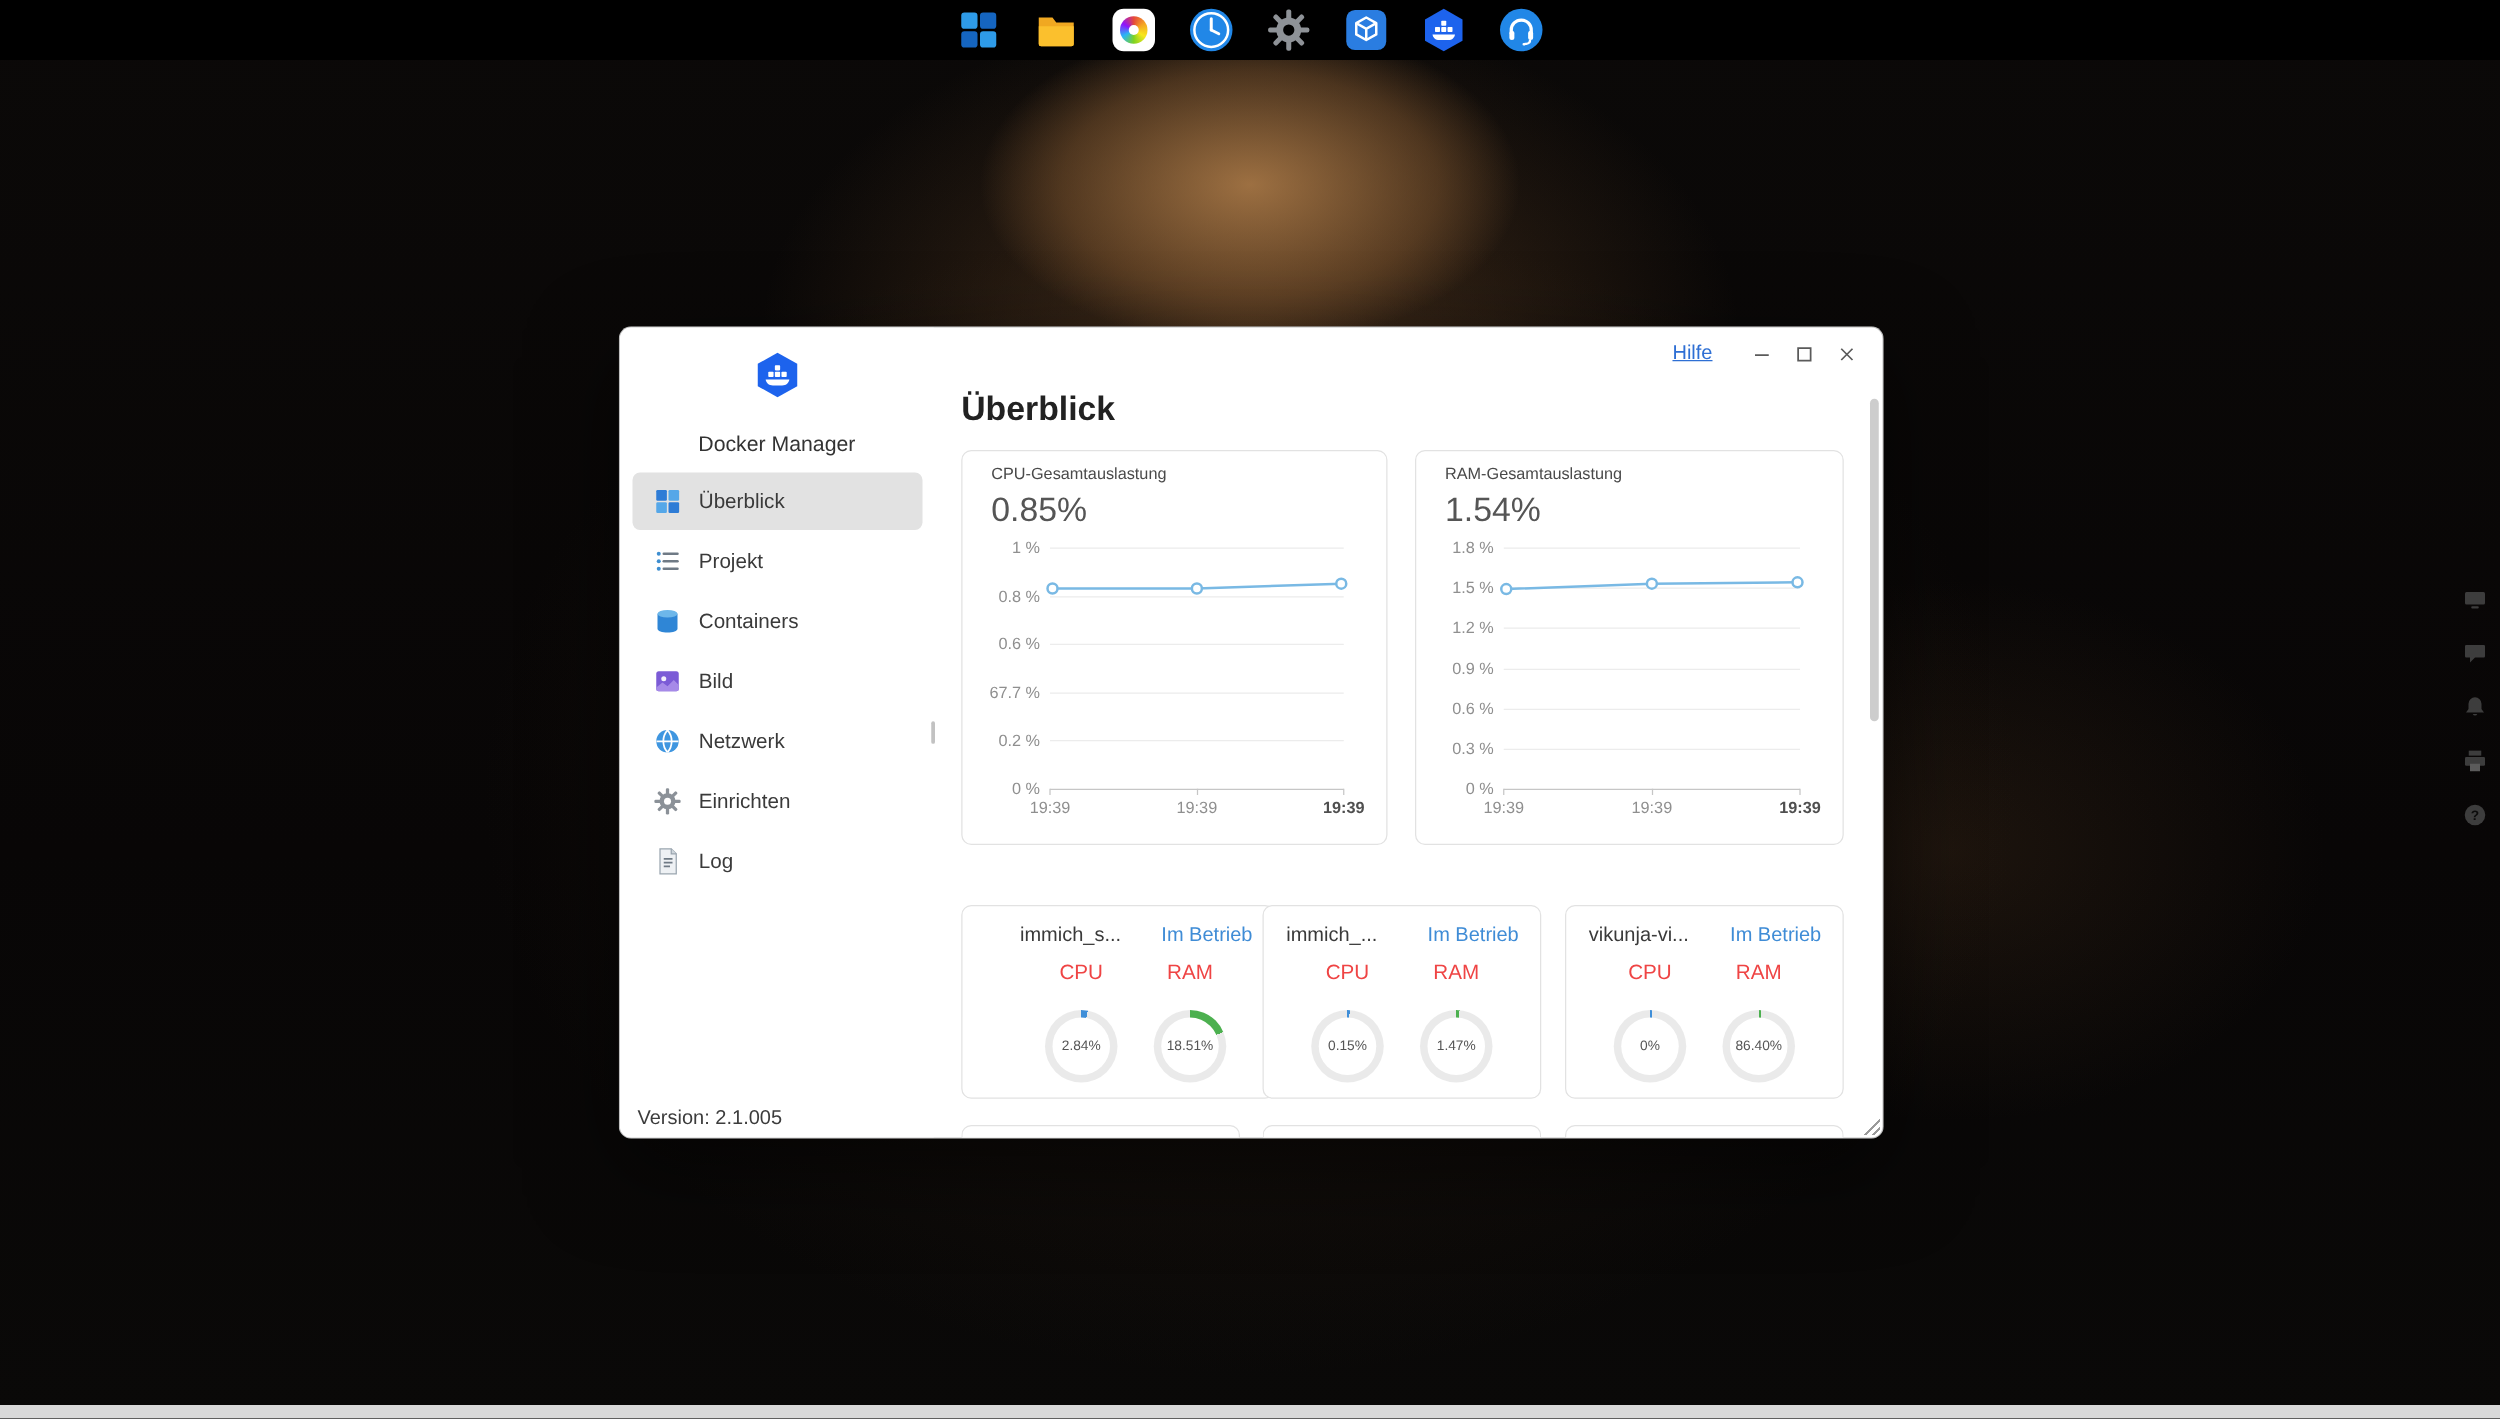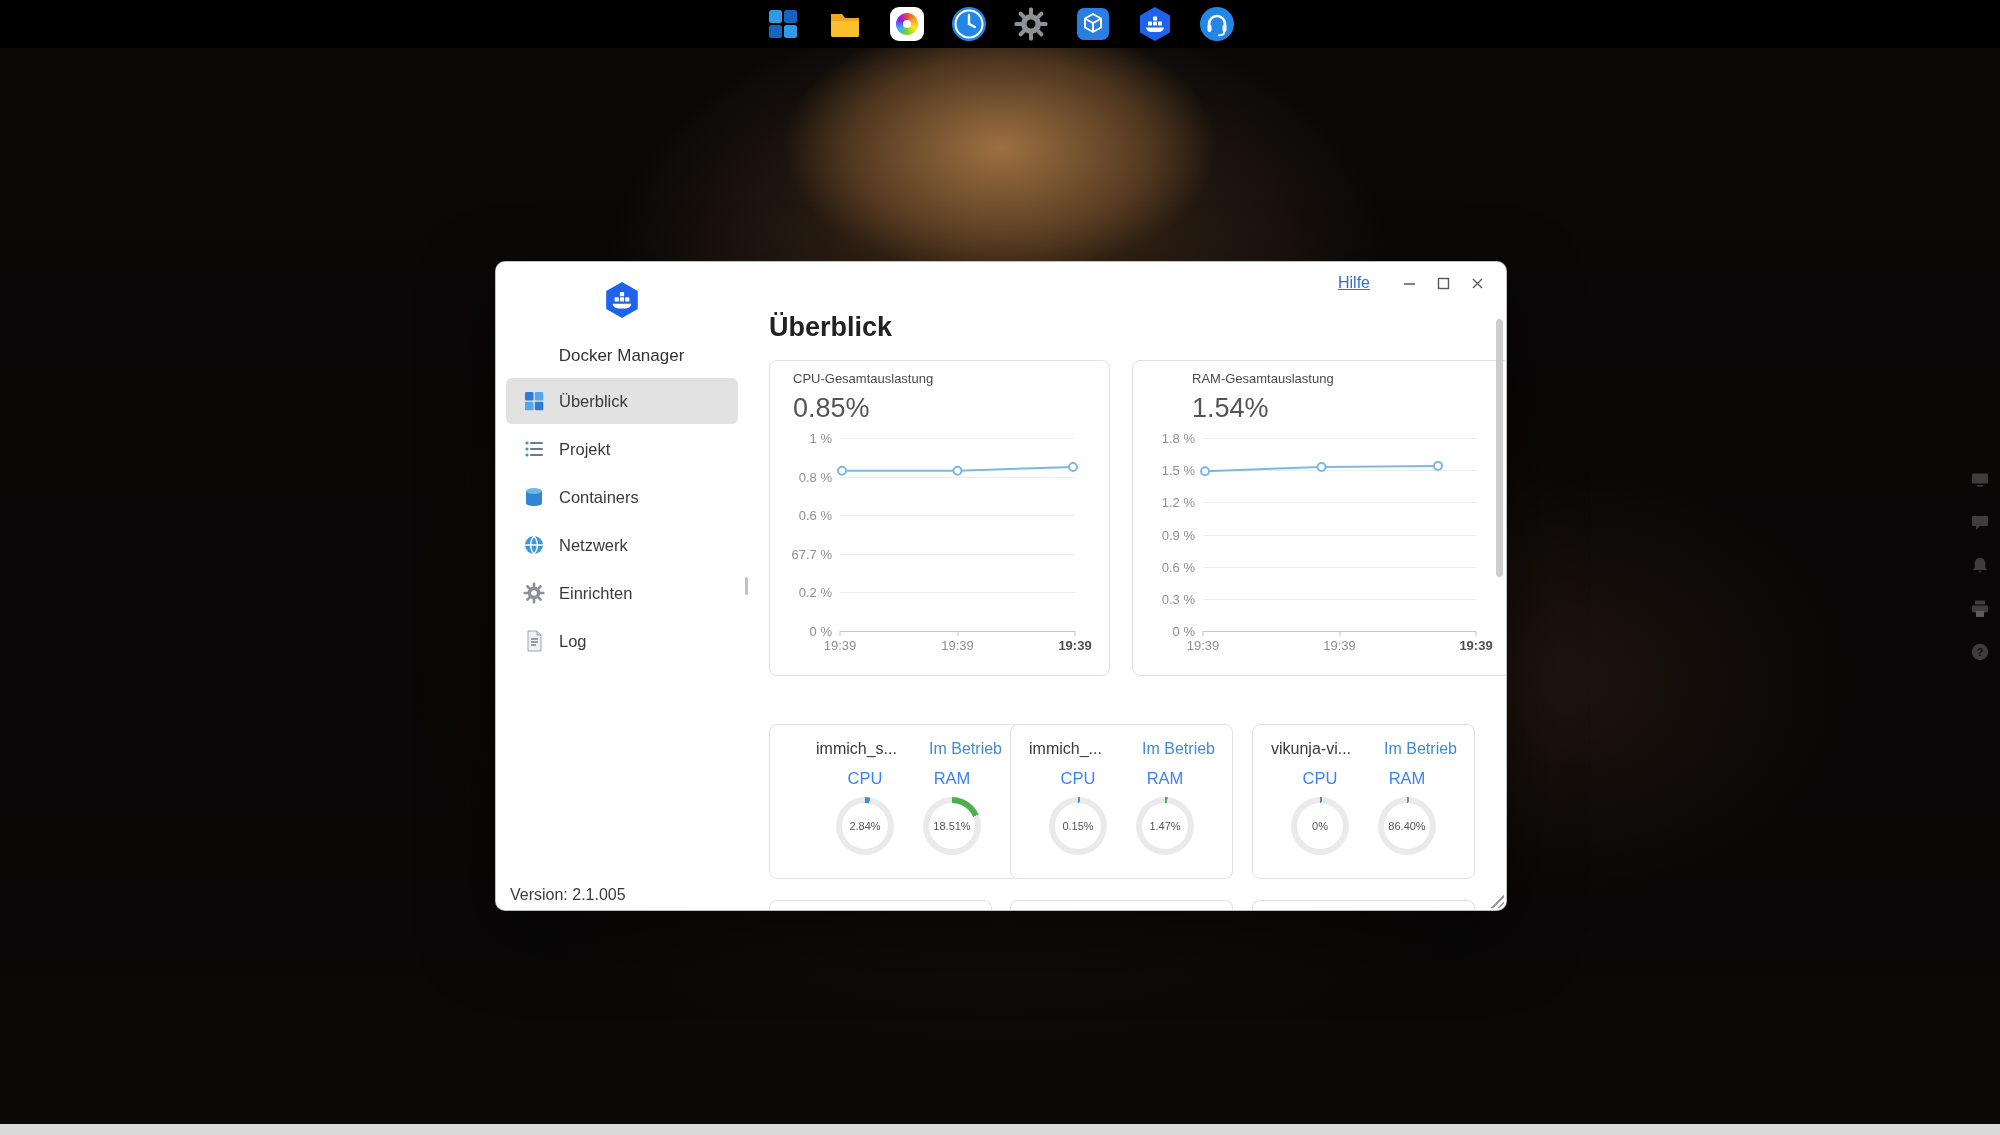--- a/index.html
+++ b/index.html
@@ -67,21 +67,21 @@
   .x-tick{position:absolute;transform:translateX(-50%);font-size:13px;color:#8f8f8f;white-space:nowrap;}
   .x-tick.last{color:#4f4f4f;font-weight:700;}
   
   .container-card{position:absolute;top:462px;width:221px;height:153px;background:#fff;
     border:1px solid #e2e2e2;border-radius:8px;}
   .cc-header{display:flex;justify-content:space-between;padding:15px 17px 0 18px;font-size:16px;}
   .cc-name{color:#3a3a3a;}
   .cc-status{color:var(--status-running,#3f8cd6);}
   .cc-gauges{display:flex;justify-content:center;gap:29px;margin-top:11px;}
   .cc-col{display:flex;flex-direction:column;align-items:center;}
-  .cc-label{font-size:16.5px;color:#3b82f6;margin-bottom:9px;}
+  .cc-label{font-size:16.5px;color:#ef4444;margin-bottom:20px;}
   .gauge{width:58px;height:58px;border-radius:50%;position:relative;
     background:conic-gradient(var(--gc) var(--gp,1%), #eaeaea 0);}
   .gauge::before{content:'';position:absolute;inset:6px;border-radius:50%;background:#fff;}
   .gauge-cpu{--gc:var(--gauge-cpu,#3f8ed8);}
   .gauge-ram{--gc:var(--gauge-ram,#4cb04f);}
   .gauge-text{position:absolute;inset:0;display:flex;align-items:center;justify-content:center;
     font-size:11px;color:#555;z-index:1;}
   .stub-card{position:absolute;top:638px;width:221px;height:24px;background:#fff;
     border:1px solid #e2e2e2;border-bottom:none;border-radius:8px 8px 0 0;}
   .scroll-thumb{position:absolute;right:3px;top:57px;width:7px;height:258px;background:#cdcdcd;border-radius:4px;cursor:pointer;}
@@ -267,20 +267,30 @@
             <svg viewBox="0 0 24 24">
                 <path d="M4 6 v12 c0 1.8 3.6 3 8 3 s8 -1.2 8 -3 V6" fill="#2f86d6"></path>
                 <ellipse cx="12" cy="6" rx="8" ry="3" fill="#6db7ea"></ellipse>
               </svg>
           </span>
           <span>Containers</span>
         </div>
         <div class="nav-item">
           <span class="nav-icon">
             <svg viewBox="0 0 24 24">
+                <rect x="3" y="4" width="18" height="16" rx="2" fill="#7b5bd6"></rect>
+                <circle cx="9" cy="10" r="2" fill="#fff" opacity=".9"></circle>
+                <path d="M3 17 l5 -4 4 3 5 -5 4 4 v3 a2 2 0 0 1 -2 2 H5 a2 2 0 0 1 -2 -2 Z" fill="#a68ae8"></path>
+              </svg>
+          </span>
+          <span>Bild</span>
+        </div>
+        <div class="nav-item">
+          <span class="nav-icon">
+            <svg viewBox="0 0 24 24">
                 <circle cx="12" cy="12" r="9" fill="#3f96e0"></circle>
                 <path d="M3.2 12 h17.6 M12 3.1 a13.5 13.5 0 0 1 0 17.8 M12 3.1 a13.5 13.5 0 0 0 0 17.8" stroke="#fff" stroke-width="1.4" fill="none"></path>
               </svg>
           </span>
           <span>Netzwerk</span>
         </div>
         <div class="nav-item">
           <span class="nav-icon">
             <svg viewBox="0 0 24 24" fill="#8b9198">
                 <g>
@@ -349,21 +359,21 @@
             </svg>
           </div>
         <div class="x-axis">
             <div class="x-tick" style="left: 0%;">19:39</div>
             <div class="x-tick" style="left: 50%;">19:39</div>
             <div class="x-tick last" style="left: 100%;">19:39</div>
           </div>
       </div>
     </div>
 
-    <div class="chart-card" style="left:636px;width:341px;padding-left:36px;">
+    <div class="chart-card" style="left:636px;width:341px;">
       <div class="card-title">RAM-Gesamtauslastung</div>
       <div class="card-value">1.54%</div>
       <div class="chart">
         <div class="y-axis">
             <div class="y-tick" style="top: 0%;">1.8 %</div>
             <div class="y-tick" style="top: 16.6667%;">1.5 %</div>
             <div class="y-tick" style="top: 33.3333%;">1.2 %</div>
             <div class="y-tick" style="top: 50%;">0.9 %</div>
             <div class="y-tick" style="top: 66.6667%;">0.6 %</div>
             <div class="y-tick" style="top: 83.3333%;">0.3 %</div>

